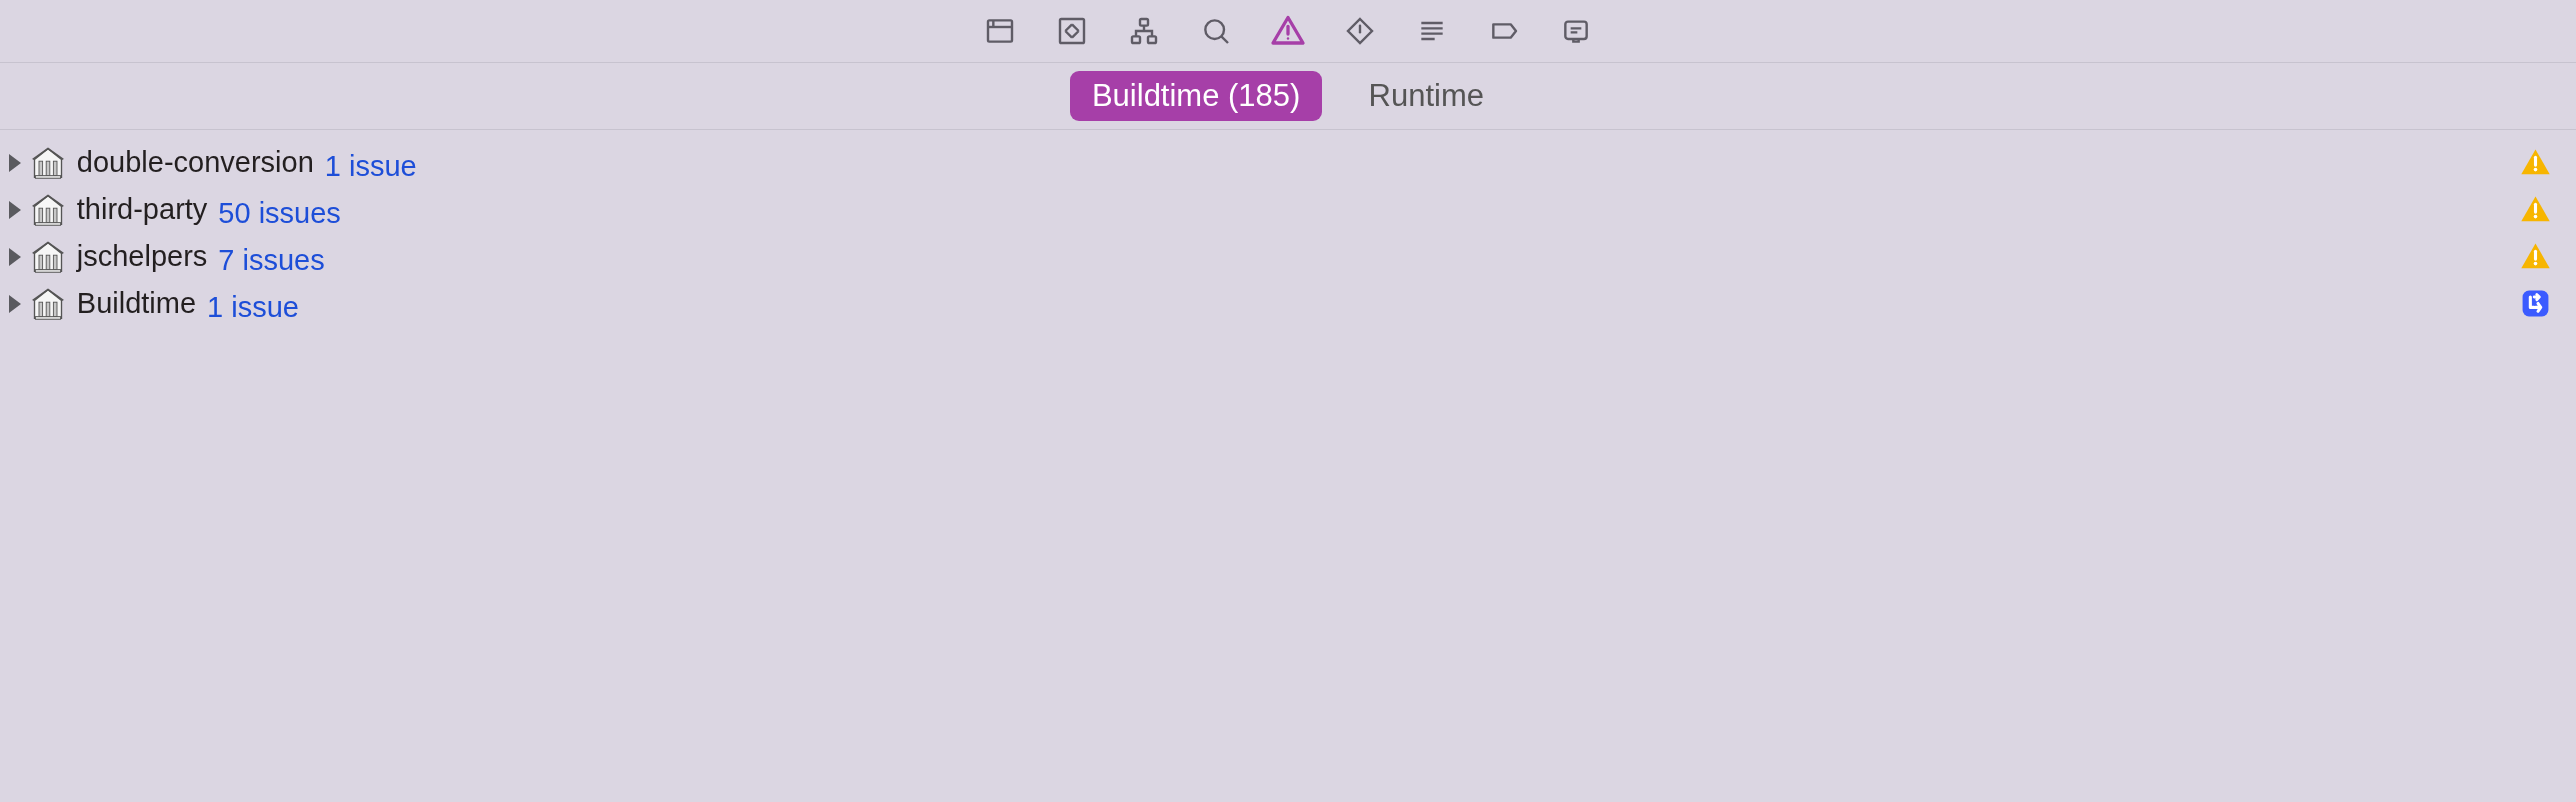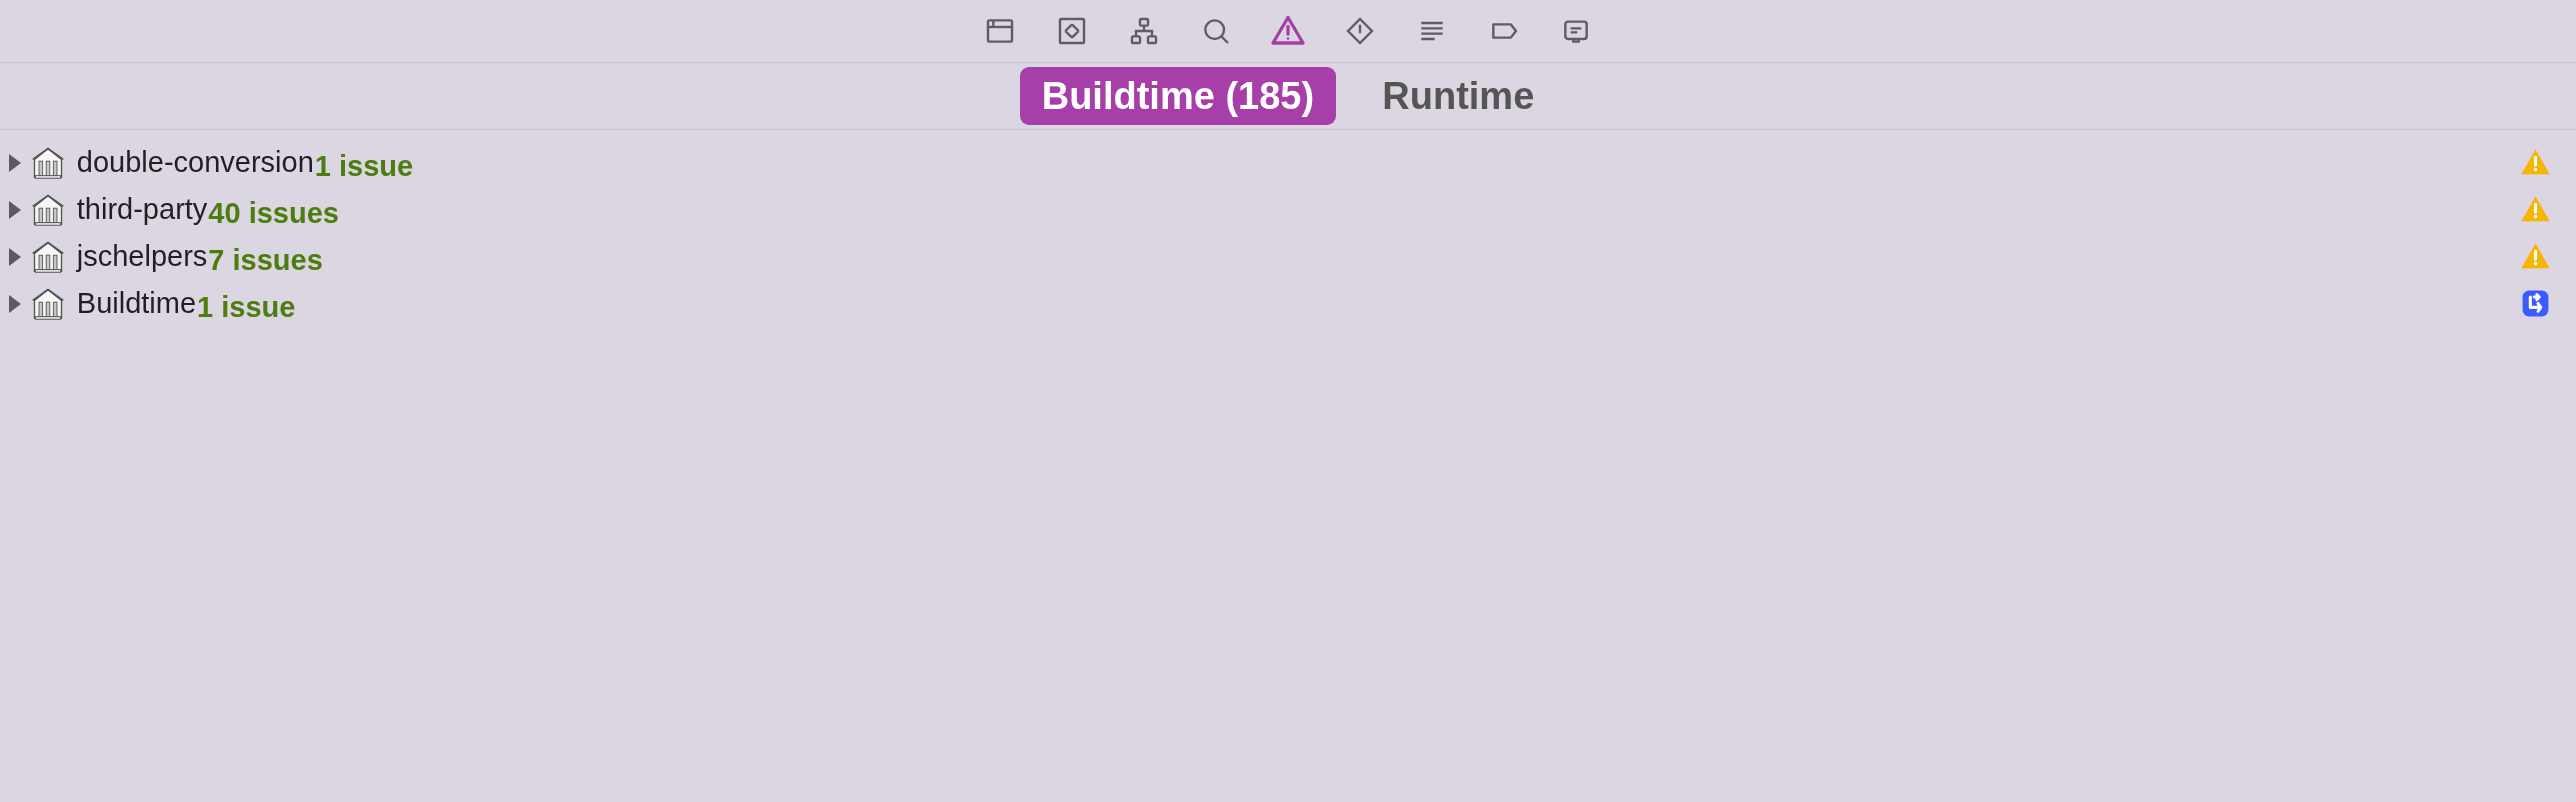--- a/index.html
+++ b/index.html
@@ -40,22 +40,22 @@
       display: flex;
       align-items: center;
       justify-content: center;
       gap: 25px;
       border-bottom: 0.9px solid #c7c3cf;
     }
 
     .tab {
       padding: 7.2px 21.6px;
       border-radius: 9px;
-      font-size: 38px;
-      font-weight: 700;
+      font-size: 31px;
+      font-weight: 400;
       cursor: pointer;
       color: #555;
     }
 
     .tab.active {
       background: #a63fa8;
       color: #fff;
     }
 
     .issue-list {
@@ -85,27 +85,27 @@
       width: 36px;
       height: 36px;
       margin-right: 10.8px;
       flex-shrink: 0;
     }
 
     .issue-name {
       color: #231f20;
       font-size: 29px;
       font-weight: 400;
-      margin-right: 1px;
+      margin-right: 11px;
     }
 
     .issue-count {
-      color: #4d7c0f;
+      color: #1d4ed8;
       font-size: 29px;
-      font-weight: 700;
+      font-weight: 400;
       margin-top: 8px;
     }
 
     .spacer { flex: 1; }
 
     .status-icon {
       width: 31px;
       height: 31px;
       flex-shrink: 0;
     }
@@ -204,21 +204,21 @@
     <div class="disclosure"></div>
     <svg class="framework-icon" viewBox="0 0 40 40">
       <path d="M5 36 L5 16 L20 4 L35 16 L35 36 Z" fill="#f6f6f6" stroke="#555" stroke-width="1.5"></path>
       <path d="M3 16 L20 4 L37 16" fill="none" stroke="#555" stroke-width="1.8"></path>
       <rect x="10" y="18" width="4" height="16" fill="#c8c8c8" stroke="#555" stroke-width="1"></rect>
       <rect x="18" y="18" width="4" height="16" fill="#c8c8c8" stroke="#555" stroke-width="1"></rect>
       <rect x="26" y="18" width="4" height="16" fill="#c8c8c8" stroke="#555" stroke-width="1"></rect>
       <rect x="6" y="34" width="28" height="3" fill="#dcdcdc" stroke="#555" stroke-width="1"></rect>
     </svg>
     <span class="issue-name">third-party</span>
-    <span class="issue-count">40 issues</span>
+    <span class="issue-count">50 issues</span>
     <div class="spacer"></div>
     <svg class="status-icon" viewBox="0 0 24 24">
       <path d="M12 2 L23 21 H1 Z" fill="#f7b500"></path>
       <path d="M12 8 v6" stroke="#fff" stroke-width="2.4" stroke-linecap="round"></path>
       <circle cx="12" cy="17.5" r="1.4" fill="#fff"></circle>
     </svg>
   </div>
 
   <div class="issue-row">
     <div class="disclosure"></div>

